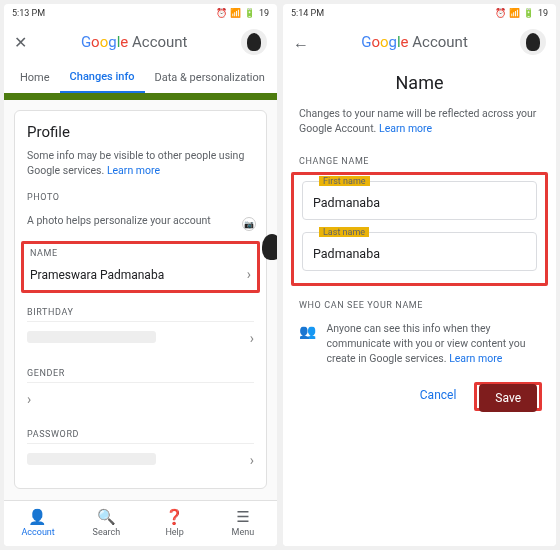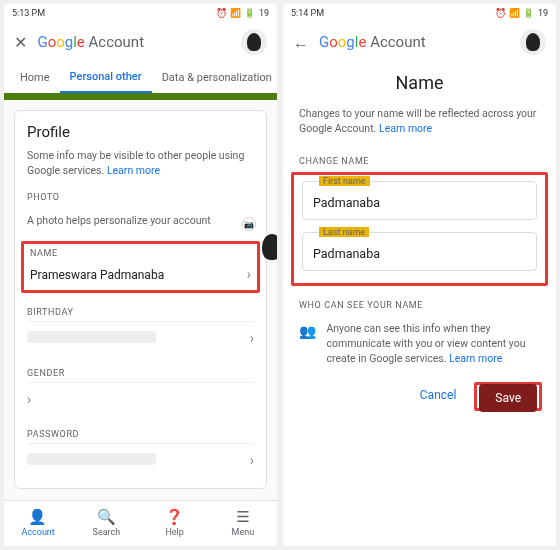--- a/index.html
+++ b/index.html
@@ -1,21 +1,21 @@
 <!DOCTYPE html>
 <html><head>
 <meta charset="utf-8">
 <style>
   * { box-sizing: border-box; margin: 0; padding: 0; font-family: Roboto, Arial, sans-serif; }
   body { background: #f0f0f0; width: 560px; height: 550px; display: flex; gap: 6px; padding: 4px; }
   .phone { flex: 1; background: #fff; border-radius: 4px; overflow: hidden; display: flex; flex-direction: column; position: relative; }
   .statusbar { height: 18px; display: flex; align-items: center; justify-content: space-between; padding: 0 8px; font-size: 9px; color: #333; }
   .statusbar .right { display: flex; gap: 3px; align-items: center; }
   .appbar { height: 40px; display: flex; align-items: center; padding: 0 10px; gap: 10px; }
-  .appbar .title { flex: 1; text-align: left; font-size: 15px; color: #5f6368; }
+  .appbar .title { flex: 1; text-align: center; font-size: 15px; color: #5f6368; }
   .gtitle { font-size: 15px; }
   .g-blue { color: #4285F4; }
   .g-red { color: #EA4335; }
   .g-yellow { color: #FBBC05; }
   .g-green { color: #34A853; }
   .g-grey { color: #5f6368; }
   .avatar { width: 26px; height: 26px; border-radius: 50%; background: #eee; position: relative; overflow: hidden; }
   .avatar::after { content:""; position:absolute; left:6px; top:4px; width:14px; height:18px; background:#222; border-radius:50% 50% 40% 40%; }
   .tabs { display: flex; border-bottom: 7px solid #4d7c0f; padding: 0 6px; font-size: 11px; color: #5f6368; align-items: center; }
   .tab { padding: 8px 10px; white-space: nowrap; }
@@ -70,21 +70,21 @@
   </div>
   <div class="appbar">
     <span style="font-size:16px;color:#5f6368;">✕</span>
     <span class="title">
       <span class="gtitle"><span class="g-blue">G</span><span class="g-red">o</span><span class="g-yellow">o</span><span class="g-blue">g</span><span class="g-green">l</span><span class="g-red">e</span></span><span class="g-grey"> Account</span>
     </span>
     <span class="avatar"></span>
   </div>
   <div class="tabs">
     <div class="tab">Home</div>
-    <div class="tab active">Personal other</div>
+    <div class="tab active">Changes info</div>
     <div class="tab">Data &amp; personalization</div>
   </div>
   <div class="content scroll-hide">
     <div class="card">
       <h2>Profile</h2>
       <p class="subtext">
         <span>Some info may be visible to other people using Google services. </span><span class="link">Learn more</span>
       </p>
       <div class="section-label">PHOTO</div>
       <div class="row" style="border-top:none;">

